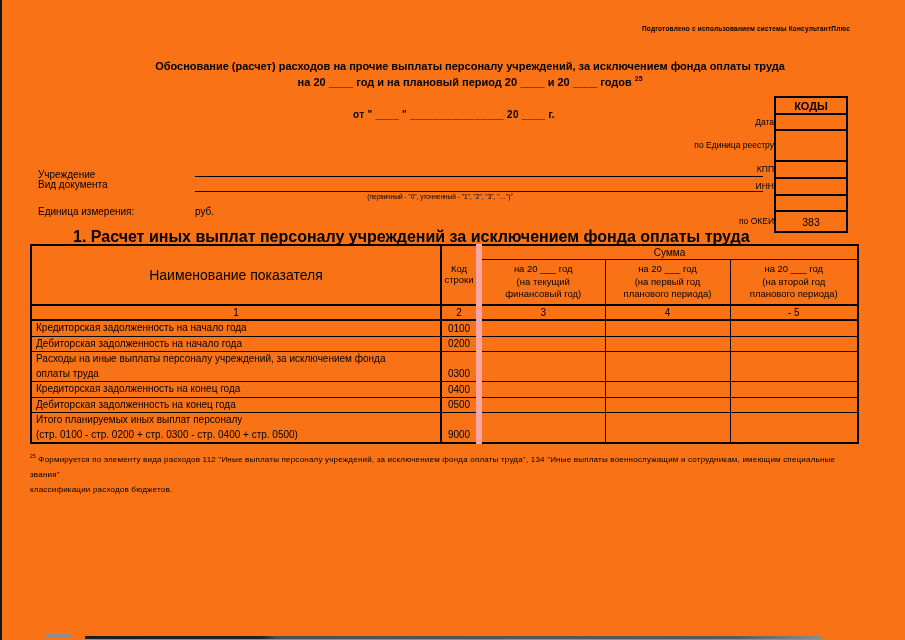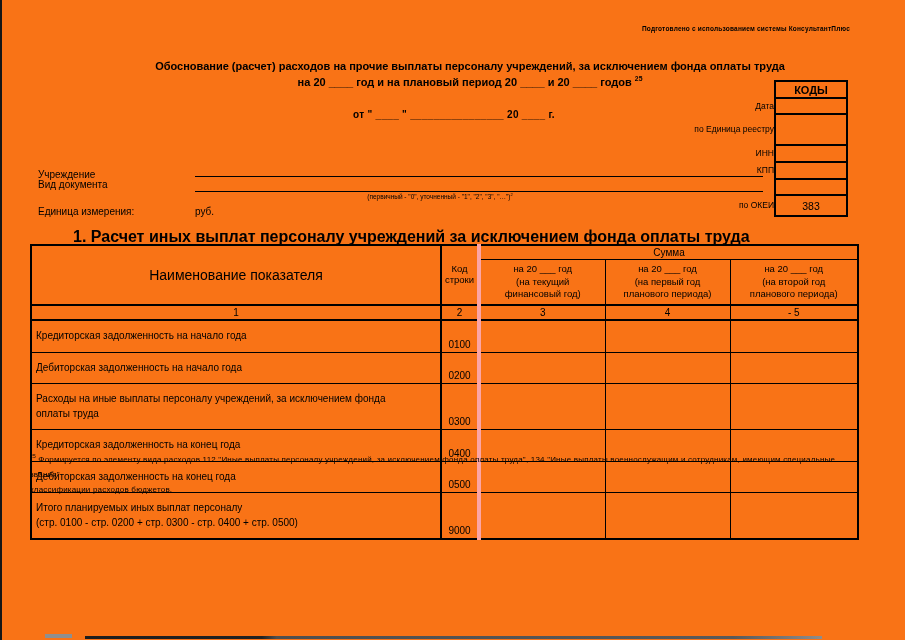--- a/index.html
+++ b/index.html
@@ -18,21 +18,21 @@
   #scroll-thumb{left:45px;top:634px;width:27px;height:4px;background:#8f8f8f;}
 
   #watermark{top:25px;right:55px;width:320px;text-align:right;font-size:6.5px;font-weight:bold;letter-spacing:.2px;}
 
   #title1{top:60px;left:40px;width:860px;text-align:center;font-size:11px;font-weight:bold;}
   #title2{top:76px;left:40px;width:860px;text-align:center;font-size:11px;font-weight:bold;}
 
   #date-line{top:109px;left:353px;font-size:10px;font-weight:bold;letter-spacing:.3px;}
 
   
-  #codes{position:absolute;left:688px;top:80px;border-collapse:collapse;}
+  #codes{position:absolute;left:688px;top:96px;border-collapse:collapse;}
   #codes td{padding:0;}
   #codes .lbl{width:86px;text-align:right;font-size:8.5px;line-height:1.2;border:none;}
   #codes .val{width:70px;border:2px solid #000;text-align:center;font-size:10.5px;}
   #codes .hdr{font-weight:bold;font-size:11px;}
   #codes tr.h15 td{height:15px;} #codes tr.h14 td{height:14px;}
   #codes tr.h29 td{height:29px;} #codes tr.h19 td{height:19px;}
 
   .fld-label{font-size:10px;}
   #institution-label{top:169px;left:38px;}
   #doctype-label{top:179px;left:38px;}
@@ -48,23 +48,23 @@
   #calc{position:absolute;left:30px;top:244px;border-collapse:collapse;table-layout:fixed;width:827px;border:2px solid #000;}
   #calc th,#calc td{border:1px solid #000;padding:0;font-weight:normal;text-align:center;vertical-align:middle;}
   #calc .sum-h{height:13px;font-size:10px;}
   #calc .name-h{font-size:14px;}
   #calc .code-h{font-size:9.5px;line-height:1.15;}
   #calc tr.h2 th{height:44px;font-size:9.5px;line-height:1.3;}
   #calc tr.h2 th,#calc .name-h,#calc .code-h{border-bottom:2px solid #000;}
   #calc tr.idx td{height:13px;font-size:10px;border-bottom:2px solid #000;}
   #calc tr.dr td{height:14px;font-size:10px;}
   #calc tr.dr.tall td{height:29px;}
-  #calc td.nm{text-align:left;padding:8px 4px;vertical-align:bottom;line-height:1.45;}
+  #calc td.nm{text-align:left;padding:0 4px;vertical-align:bottom;line-height:1.45;}
   #calc td.cd{vertical-align:bottom;line-height:1.4;}
-  #calc .code-col{border-left:2px solid #000;border-right:4px solid #fca5a5;}
+  #calc .code-col{border-left:2px solid #000;border-right:6px solid #fca5a5;}
 
   #footnote{top:452px;left:30px;width:828px;font-size:8px;line-height:1.9;letter-spacing:.2px;}
 </style>
 </head>
 <body>
 
 <div id="page">
 
   <div id="left-edge" class="abs"></div>
 
@@ -83,25 +83,25 @@
     </tr>
     <tr class="h14">
       <td class="lbl">Дата</td>
       <td class="val"></td>
     </tr>
     <tr class="h29">
       <td class="lbl">по Единица реестру</td>
       <td class="val"></td>
     </tr>
     <tr class="h15">
+      <td class="lbl">КПП</td>
+      <td class="val"></td>
+    </tr>
+    <tr class="h15">
       <td class="lbl">ИНН</td>
-      <td class="val"></td>
-    </tr>
-    <tr class="h15">
-      <td class="lbl">КПП</td>
       <td class="val"></td>
     </tr>
     <tr class="h14">
       <td class="lbl"></td>
       <td class="val"></td>
     </tr>
     <tr class="h19">
       <td class="lbl">по ОКЕИ</td>
       <td class="val">383</td>
     </tr>

